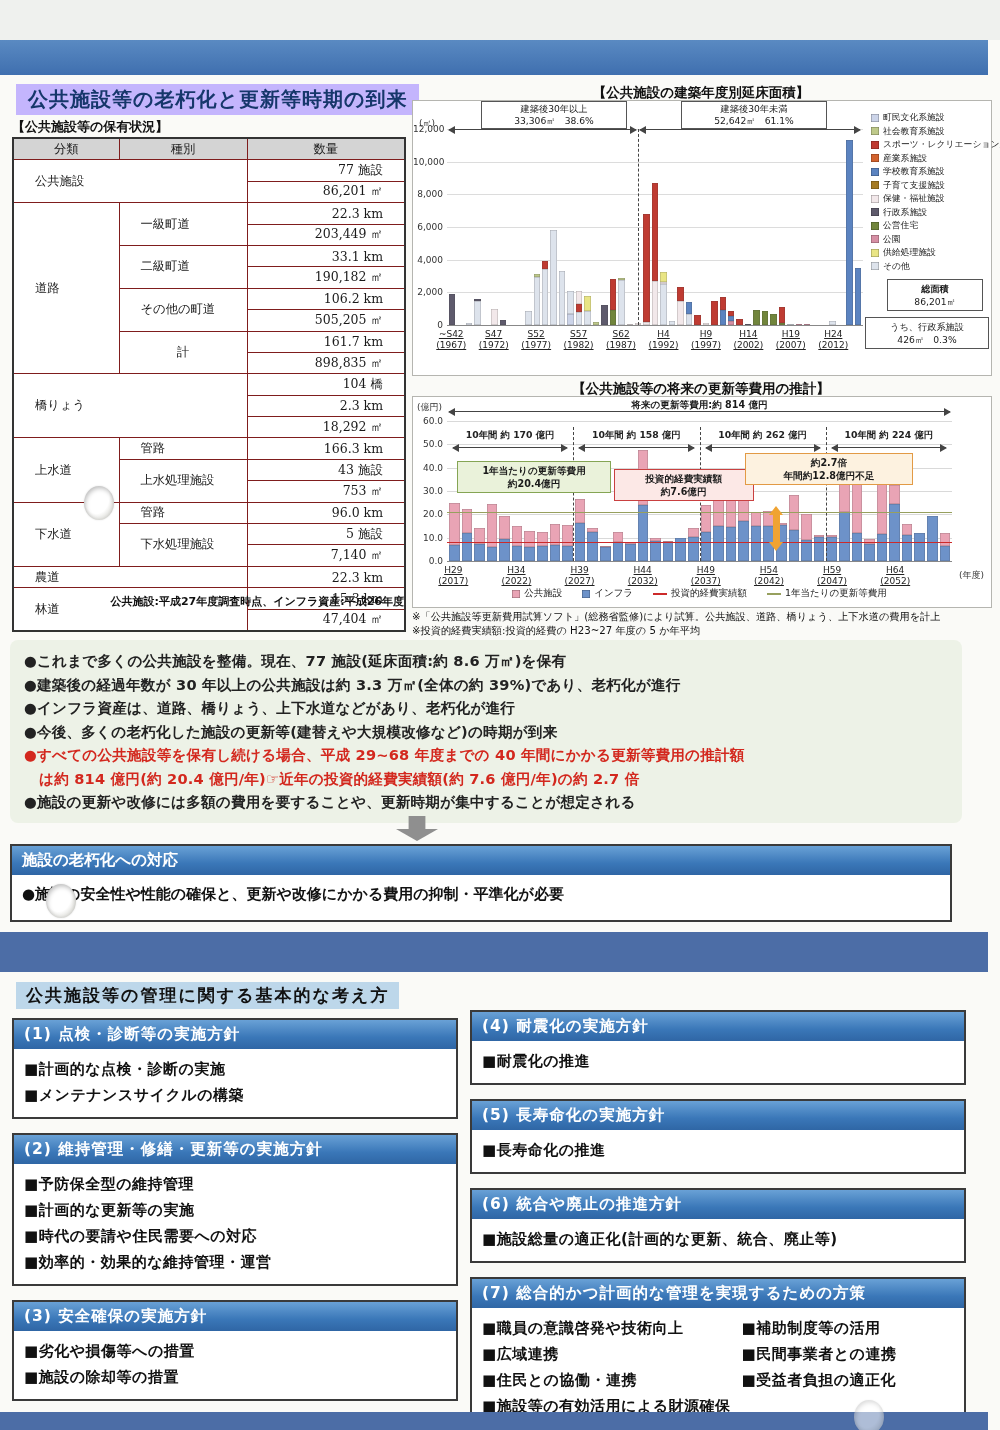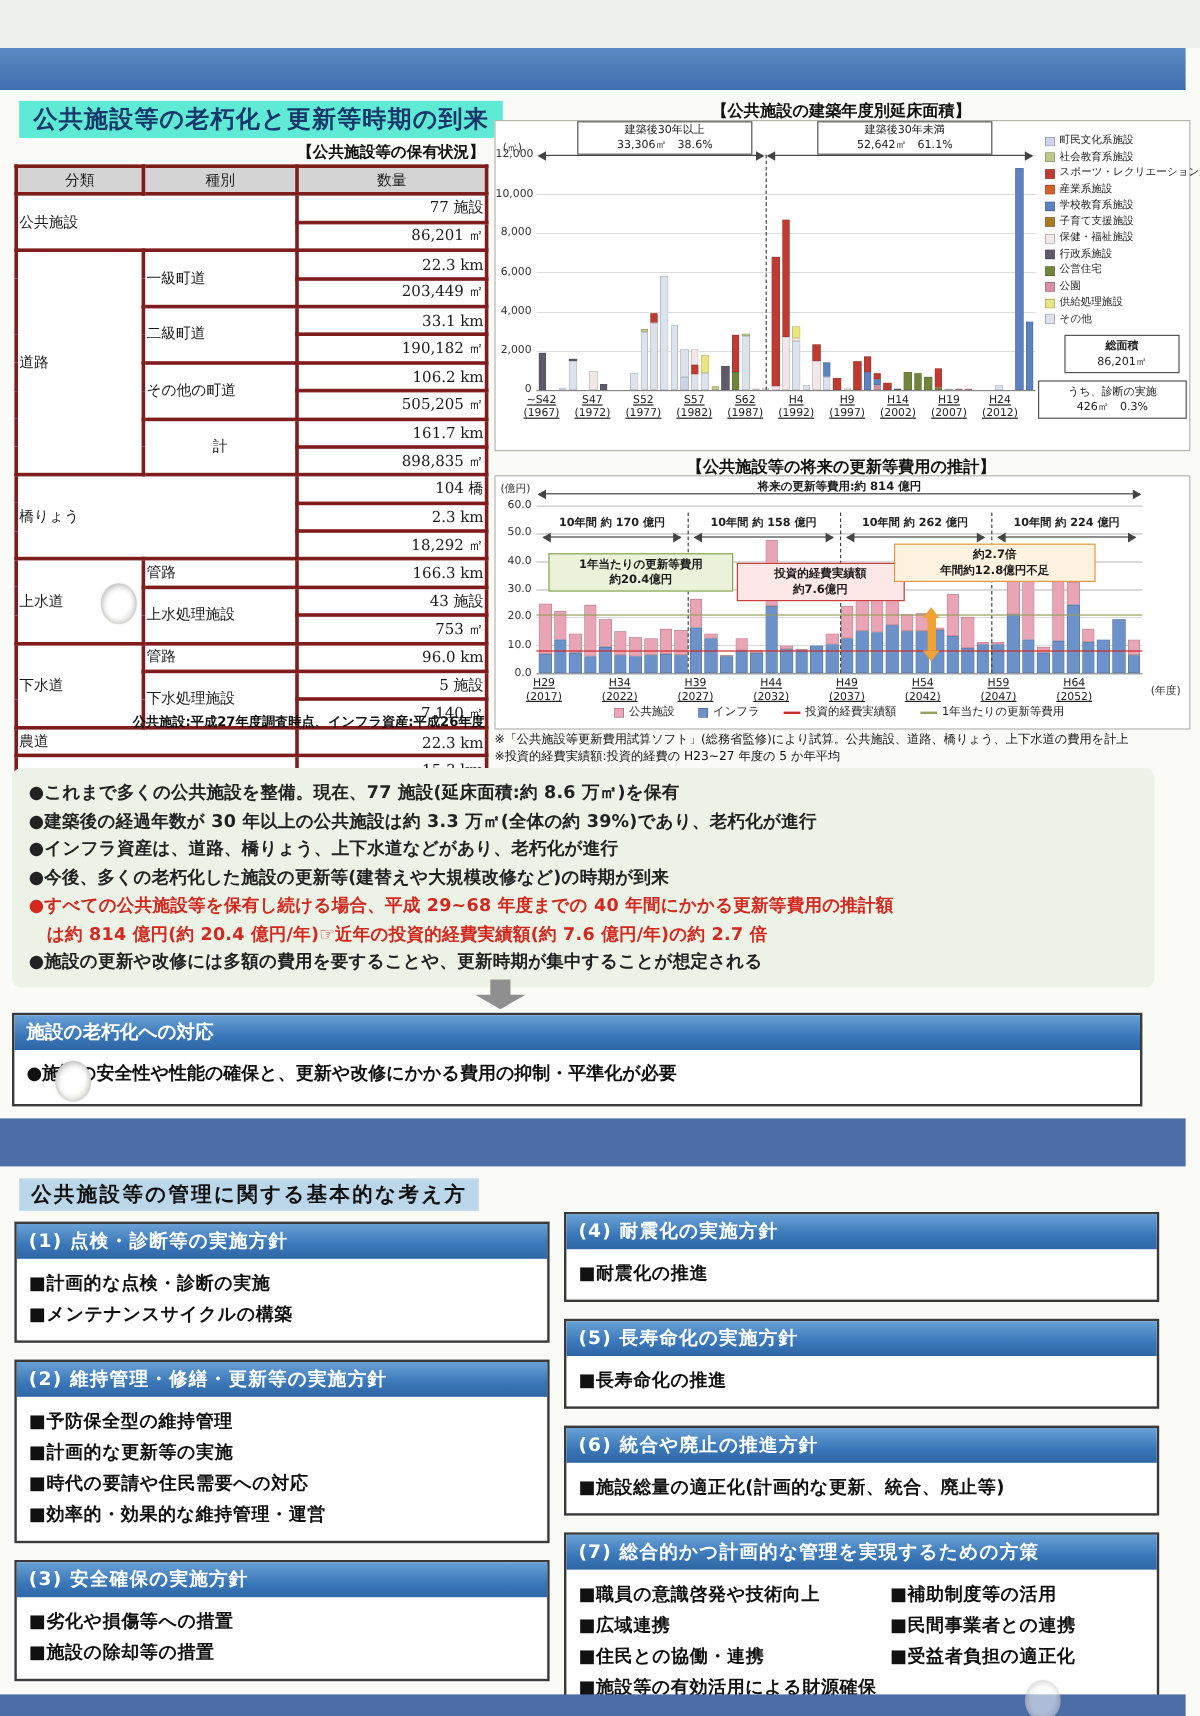--- a/index.html
+++ b/index.html
@@ -2,24 +2,24 @@
 <html><head>
 <meta charset="utf-8">
 <style>
   html,body{margin:0;padding:0;background:#e6e6e2;font-family:"DejaVu Sans","Liberation Sans",sans-serif;}
   .page{position:relative;width:1000px;height:1430px;margin:0 auto;background:#fafaf7;overflow:hidden;color:#1a1a1a;}
   .scan-top{position:absolute;left:0;top:0;width:1000px;height:40px;background:#eff1ee;}
   .band{position:absolute;left:0;width:988px;}
   .band1{top:40px;height:35px;background:linear-gradient(180deg,#5a8ac2,#3f6faf);}
   .band2{top:932px;height:40px;background:#4c6da6;}
   .band3{top:1412px;height:18px;background:#4c6da6;}
-  .main-title{position:absolute;left:16px;top:84px;font-size:20px;font-weight:bold;color:#16376b;background:#5eead4;padding:2px 12px;letter-spacing:1px;}
-  .tbl-caption{position:absolute;left:12px;top:118px;width:392px;text-align:right;font-weight:bold;font-size:13px;color:#111;}
+  .main-title{position:absolute;left:16px;top:84px;font-size:20px;font-weight:bold;color:#16376b;background:#c4b5fd;padding:2px 12px;letter-spacing:1px;}
+  .tbl-caption{position:absolute;left:12px;top:118px;width:392px;text-align:left;font-weight:bold;font-size:13px;color:#111;}
   .htable{position:absolute;left:12px;top:137px;border-collapse:collapse;table-layout:fixed;width:392px;border:2px solid #333;}
-  .htable th,.htable td{border:3px solid #7f1d1d;font-size:12.3px;padding:1px 1px;height:18.4px;background:#fff;overflow:hidden;}
+  .htable th,.htable td{border:1px solid #7f1d1d;font-size:12.3px;padding:1px 21px;height:18.4px;background:#fff;overflow:hidden;}
   .htable th{background:#d4d4d4;font-weight:normal;text-align:center;}
   .htable td.num{text-align:right;font-family:"DejaVu Serif","Liberation Serif",serif;font-size:12.5px;}
   .tbl-note{position:absolute;left:12px;top:594px;width:392px;text-align:right;font-size:11px;font-weight:bold;color:#111;}
   .rc{position:absolute;left:412px;top:84px;width:582px;height:552px;}
   .c-title{position:absolute;left:0;width:578px;text-align:center;font-weight:bold;font-size:13.5px;color:#111;}
   .cwrap{position:absolute;left:0;width:578px;border:1px solid #b5b5b0;background:#fff;}
   .plot{position:absolute;background:#fff;border-bottom:1px solid #888;}
   .grid1{background:repeating-linear-gradient(to top,#ffffff 0 31.7px,#dcdcdc 31.7px 32.7px);}
   .grid2{background:repeating-linear-gradient(to top,#ffffff 0 22.3px,#d9d9d9 22.3px 23.3px);}
   .barsbox{position:absolute;left:0;right:0;top:0;bottom:0;display:flex;align-items:flex-end;gap:2px;padding:0 2px;}
@@ -449,21 +449,21 @@
           <div class="li">
             <span class="sw" style="background:#dde3ec"></span>
             <span>その他</span>
           </div>
         </div>
       <div class="infobox" style="left:474px;top:178px;width:92px;">
         <div style="font-weight:bold">総面積</div>
         <div>86,201㎡</div>
       </div>
       <div class="infobox" style="left:452px;top:216px;width:120px;">
-        <div>うち、診断の実施</div>
+        <div>うち、行政系施設</div>
         <div>426㎡　0.3%</div>
       </div>
     </div>
 
     <div class="c-title" style="top:296px">【公共施設等の将来の更新等費用の推計】</div>
 
     <div class="cwrap" style="top:312px;height:210px;">
       <div class="unit" style="left:4px;top:4px;">(億円)</div>
       <div id="c2-ylabels">
           <div class="ylab" style="left: 0px; top: 19px;">60.0</div>

